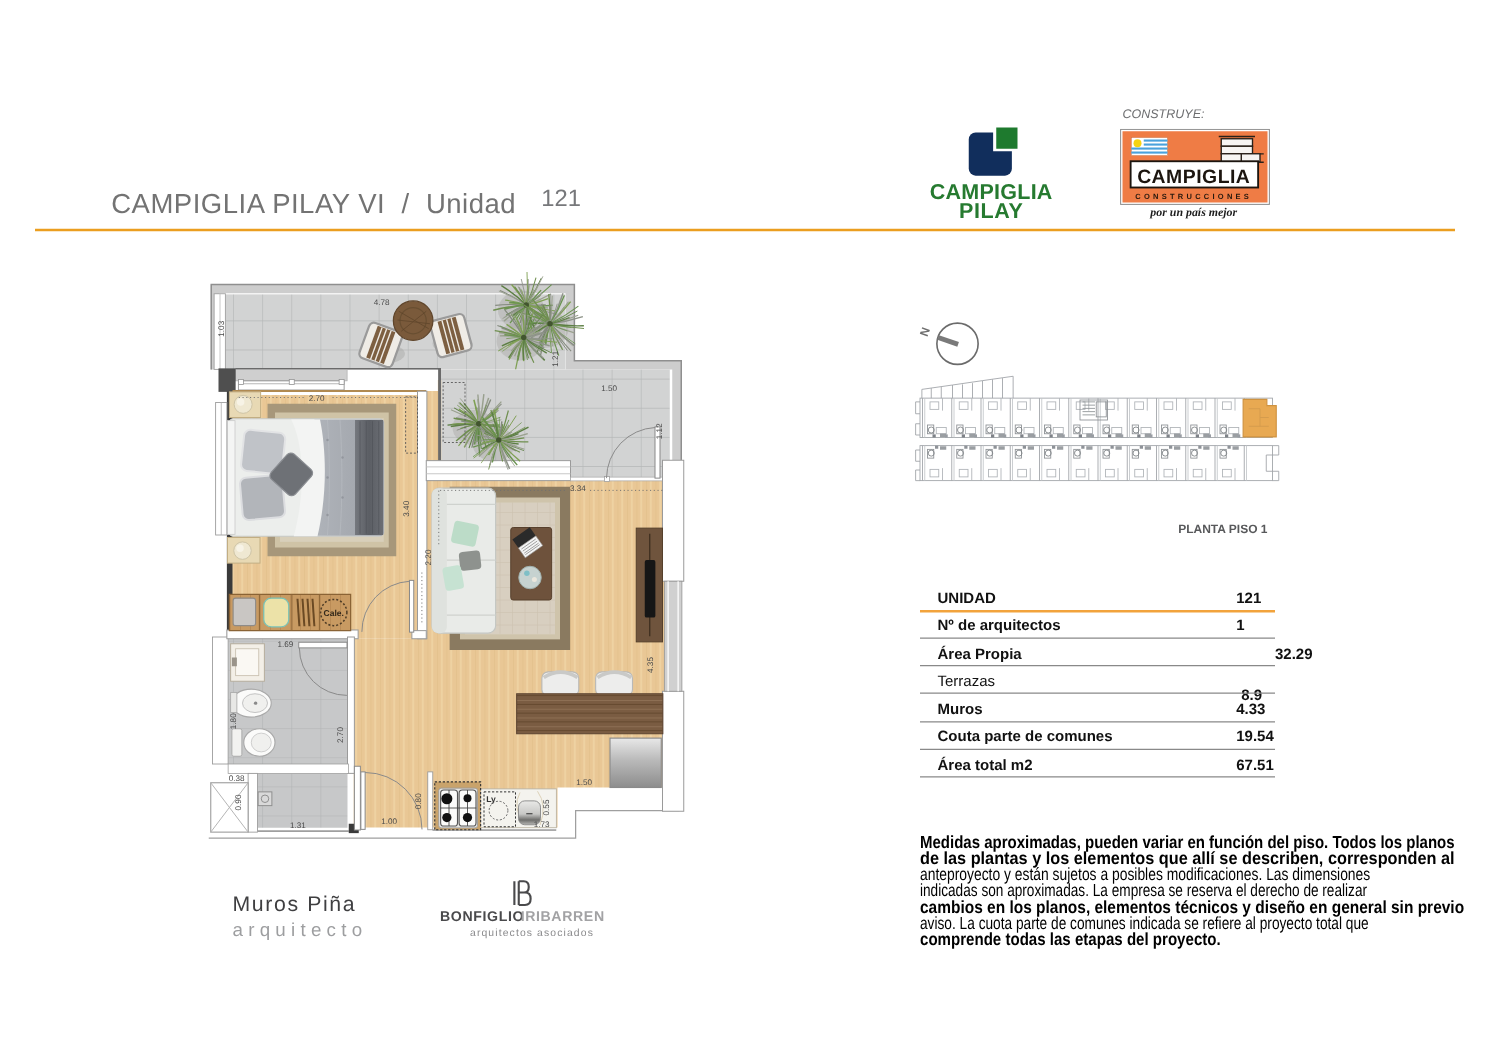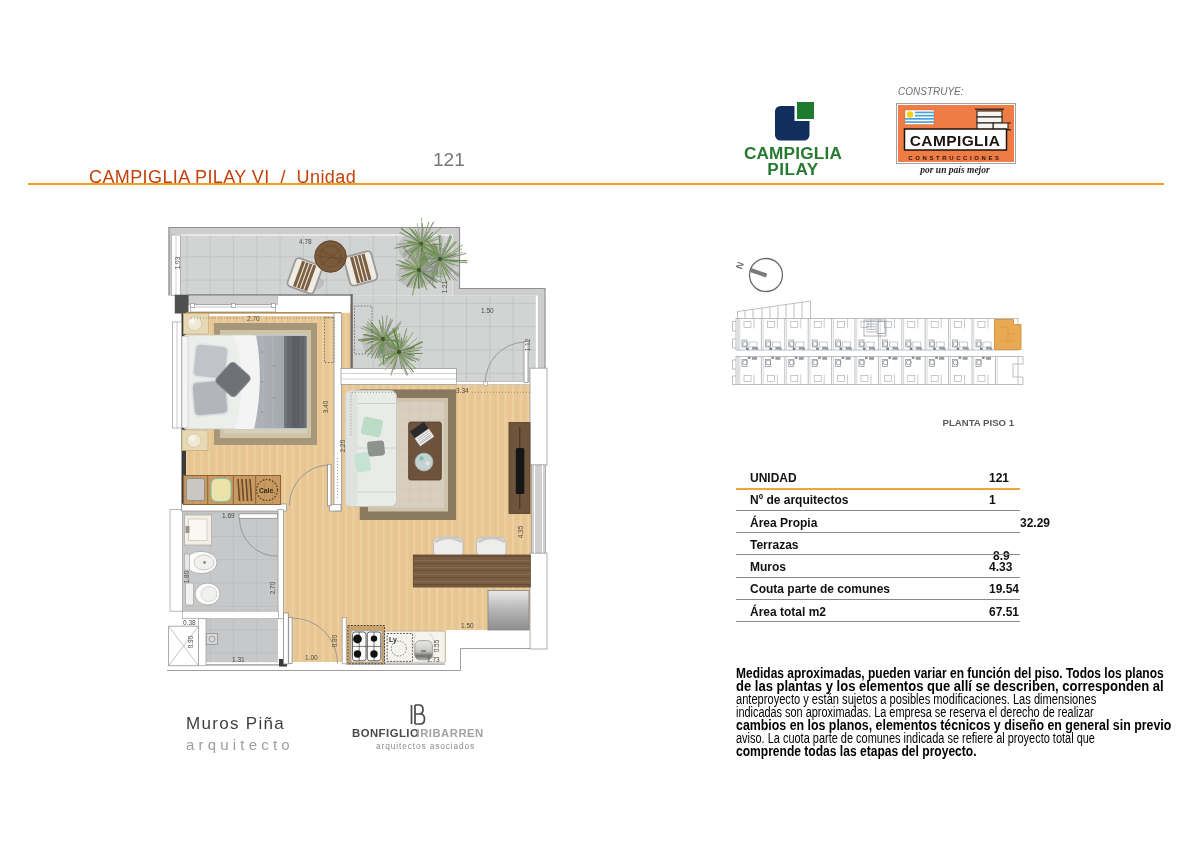--- a/index.html
+++ b/index.html
@@ -5,21 +5,21 @@
   * { margin:0; padding:0; box-sizing:border-box; }
   html,body { width:1191px; height:842px; background:#ffffff; font-family:"Liberation Sans", sans-serif; overflow:hidden; }
   .abs { position:absolute; }
   #disc .dl { display:table; white-space:nowrap; }
   #page { position:relative; width:1191px; height:842px; background:#fff; }
 </style>
 </head>
 <body>
 <div id="page">
 
-<div class="abs" style="left:89px; top:167px; font-size:18px; color:#c2410c; letter-spacing:0.4px;">CAMPIGLIA PILAY VI&nbsp; /&nbsp; Unidad</div>
+<div class="abs" style="left:89px; top:150px; font-size:22px; color:#737373; letter-spacing:0.4px;">CAMPIGLIA PILAY VI&nbsp; /&nbsp; Unidad</div>
 <div class="abs" style="left:433px; top:149px; font-size:19px; color:#77787b;">121</div>
 <div class="abs" style="left:28px; top:182.5px; width:1136px; height:2.4px; background:#eb9e20;"></div>
 
 <div class="abs" style="left:742px; top:100px; width:102px; height:78px;">
   <svg width="102" height="78" viewBox="0 0 102 78">
     <rect x="33" y="6" width="34.5" height="34.5" rx="5.5" fill="#112e5c"></rect>
     <rect x="52.5" y="0" width="21" height="21" fill="#ffffff"></rect>
     <rect x="55" y="2" width="17" height="17" fill="#1e7a2e"></rect>
     <text x="51" y="59" font-size="17.2" font-weight="bold" fill="#267a30" text-anchor="middle" letter-spacing="0.2">CAMPIGLIA</text>
     <text x="51" y="74.5" font-size="17.2" font-weight="bold" fill="#267a30" text-anchor="middle" letter-spacing="0.5">PILAY</text>
@@ -983,21 +983,21 @@
   <div style="position:relative; height:154px;">
     <div class="abs" style="left:14px; top:5px; font-weight:bold;">UNIDAD</div>
         <div class="abs" style="left:253px; top:5px; font-weight:bold;">121</div>
     <div class="abs" style="left:0; top:21.5px; width:284px; height:2.4px; background:#f2a33c;"></div>
     <div class="abs" style="left:14px; top:27px; font-weight:bold;">Nº de arquitectos</div>
         <div class="abs" style="left:253px; top:27px; font-weight:bold;">1</div>
     <div class="abs" style="left:0; top:44px; width:284px; height:1px; background:#898989;"></div>
     <div class="abs" style="left:14px; top:49.5px; font-weight:bold;">Área Propia</div>
         <div class="abs" style="left:253px; top:49.5px; font-weight:bold;margin-left:31px;">32.29</div>
     <div class="abs" style="left:0; top:66px; width:284px; height:1px; background:#898989;"></div>
-    <div class="abs" style="left:14px; top:71.5px; font-weight:bold;">Terrazas</div>
+    <div class="abs" style="left:14px; top:71.5px; font-weight:normal;">Terrazas</div>
         <div class="abs" style="left:257px; top:71.5px; font-weight:bold;margin-top:11px;">8.9</div>
     <div class="abs" style="left:0; top:88px; width:284px; height:1px; background:#898989;"></div>
     <div class="abs" style="left:14px; top:93.5px; font-weight:bold;">Muros</div>
         <div class="abs" style="left:253px; top:93.5px; font-weight:bold;">4.33</div>
     <div class="abs" style="left:0; top:110.5px; width:284px; height:1px; background:#898989;"></div>
     <div class="abs" style="left:14px; top:116px; font-weight:bold;">Couta parte de comunes</div>
         <div class="abs" style="left:253px; top:116px; font-weight:bold;">19.54</div>
     <div class="abs" style="left:0; top:132.5px; width:284px; height:1px; background:#898989;"></div>
     <div class="abs" style="left:14px; top:138.5px; font-weight:bold;">Área total m2</div>
         <div class="abs" style="left:253px; top:138.5px; font-weight:bold;">67.51</div>

